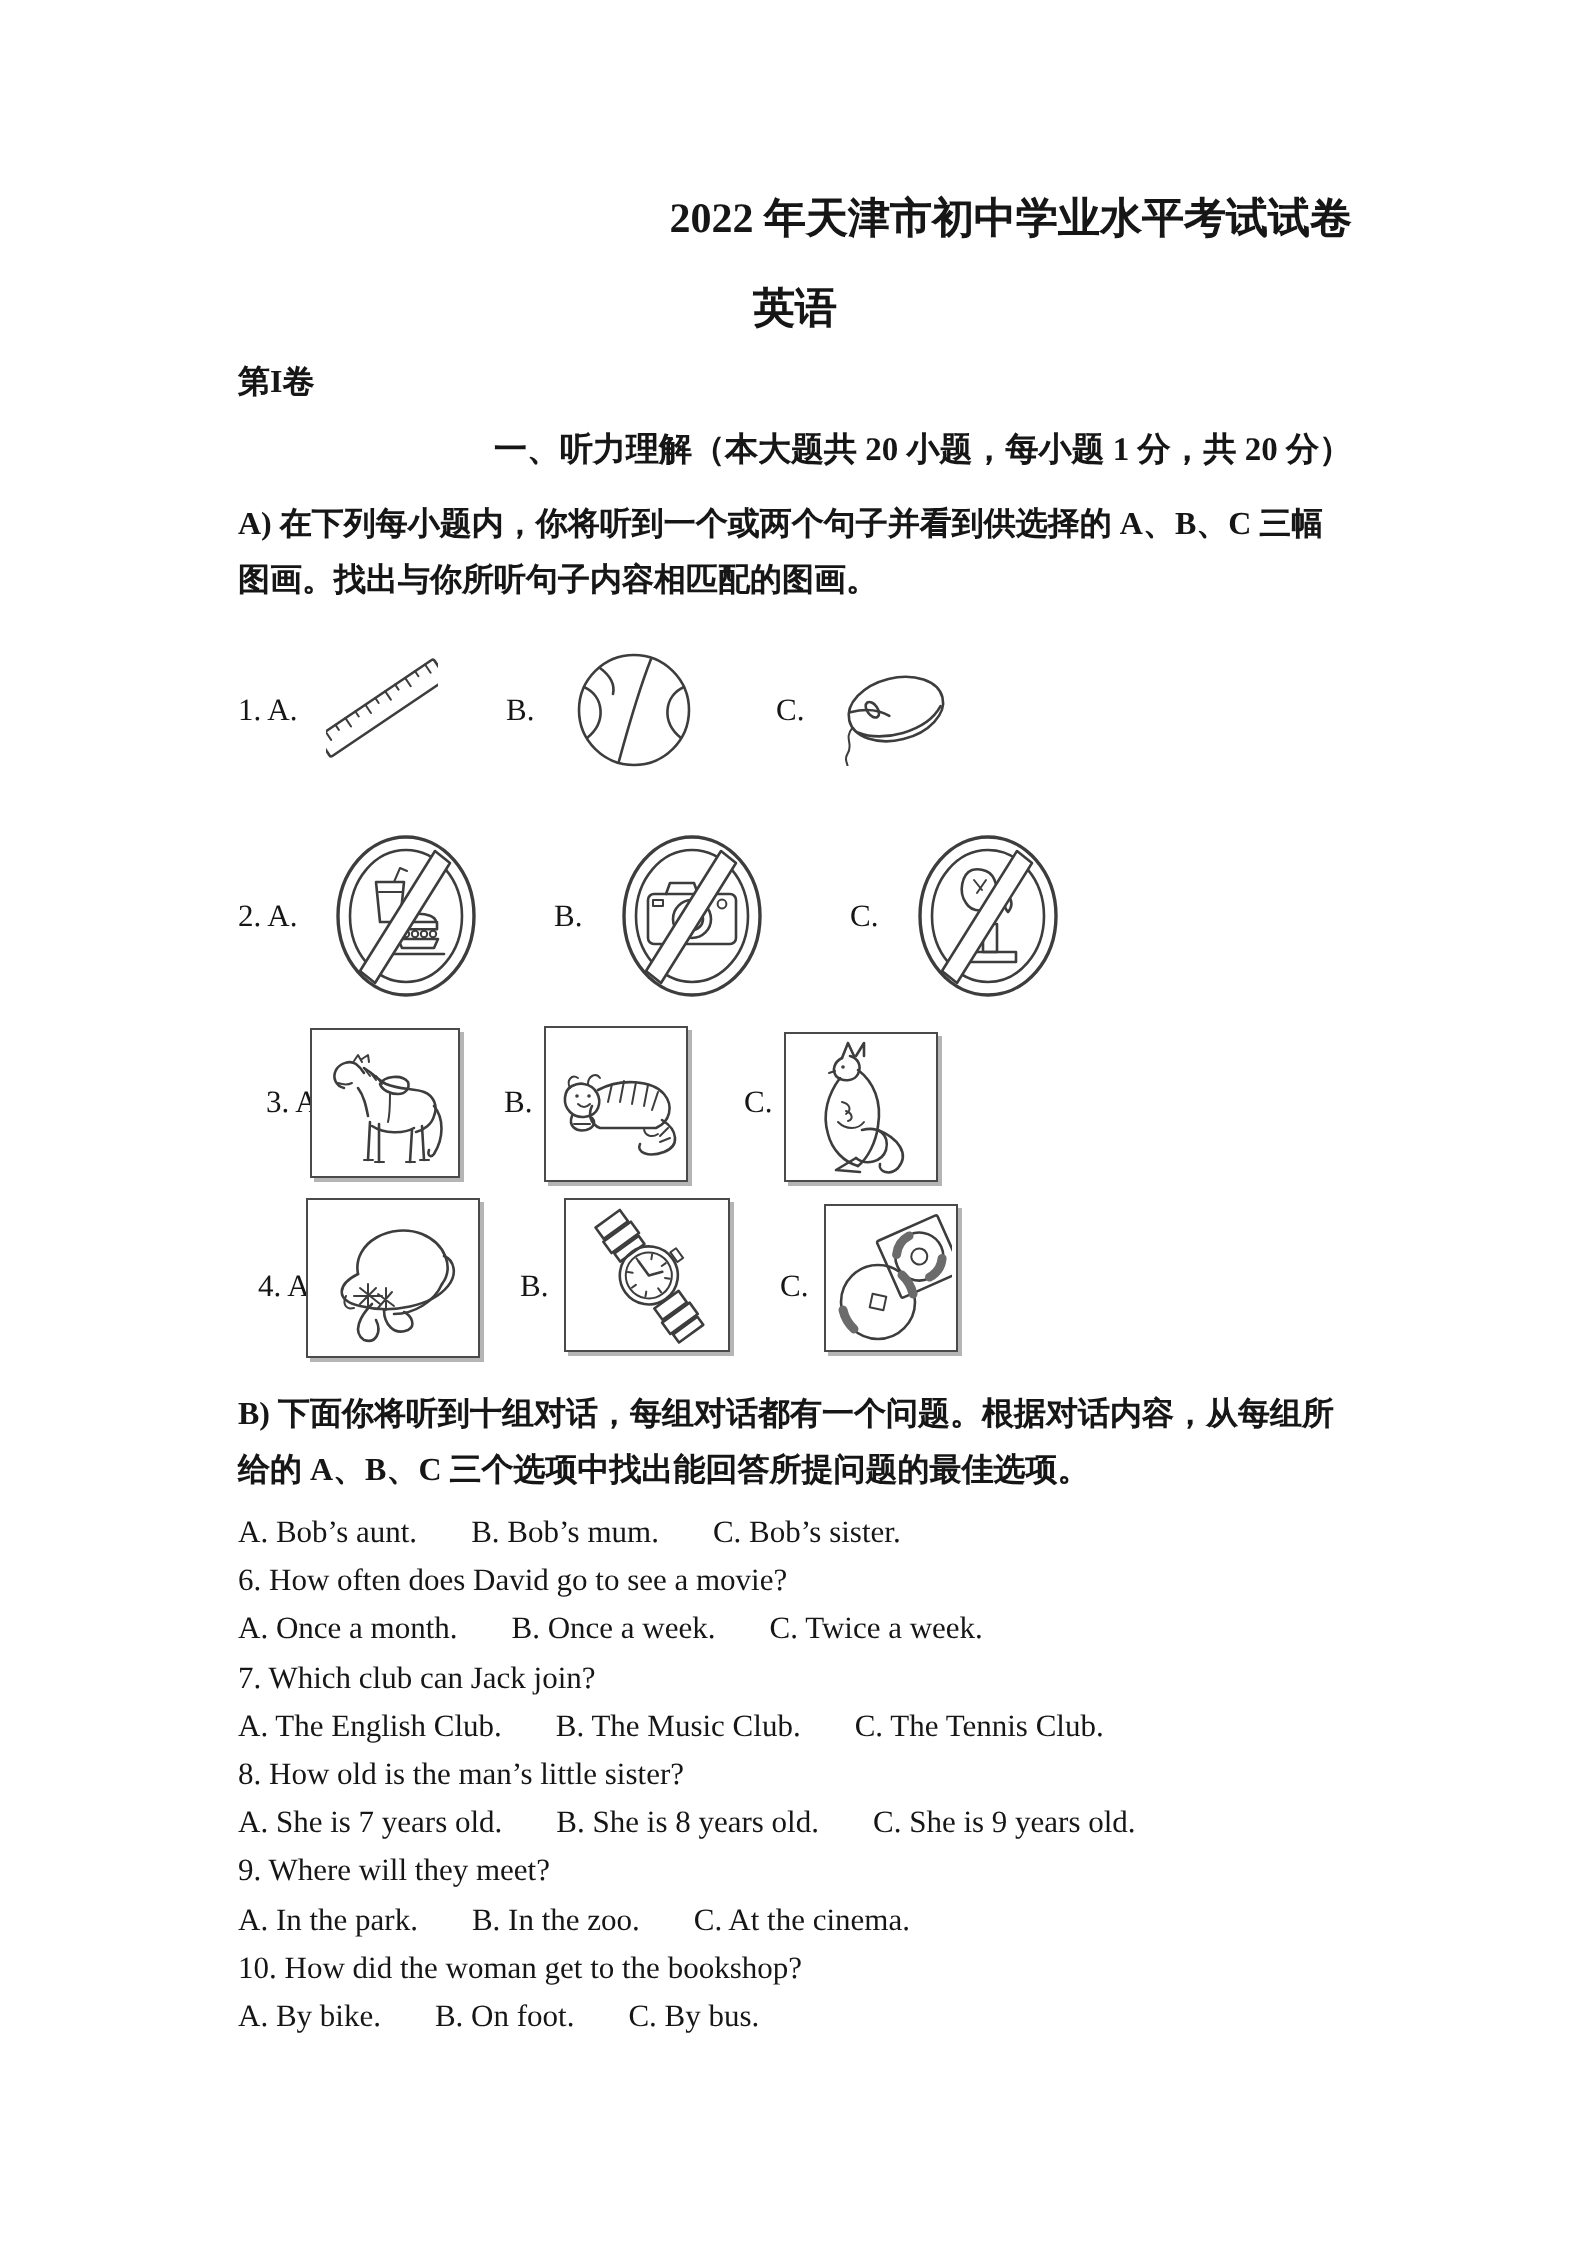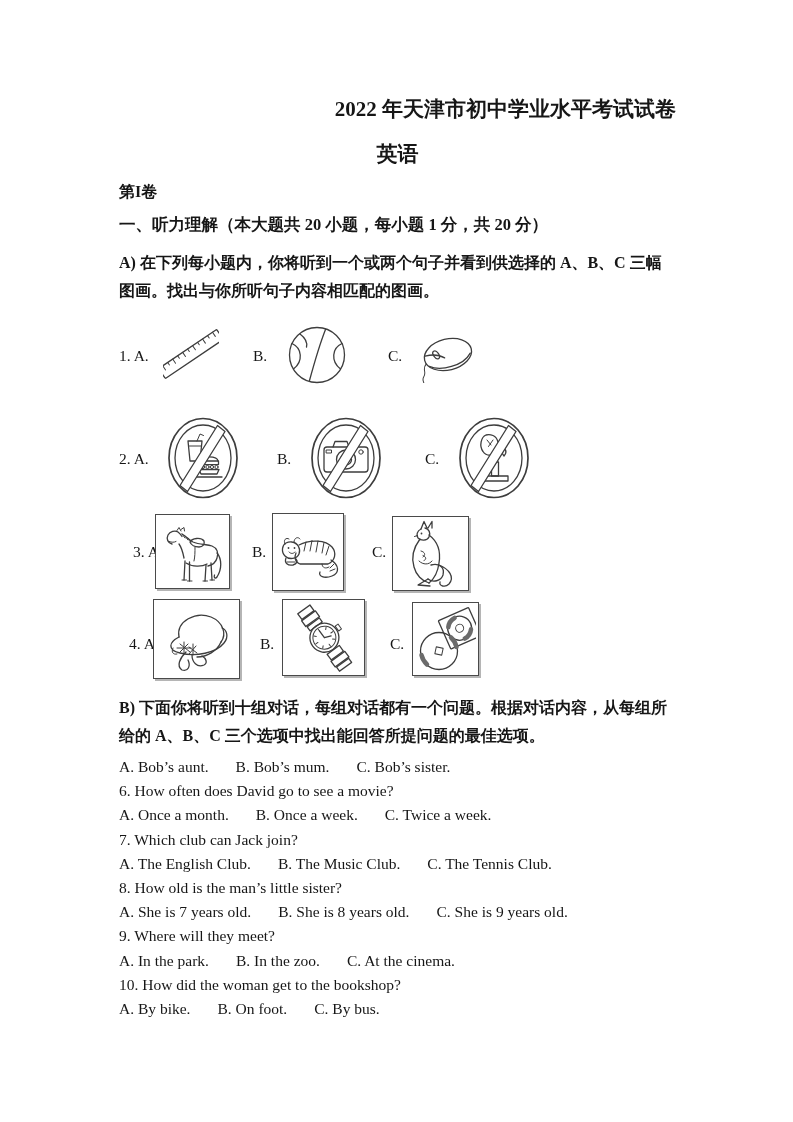--- a/index.html
+++ b/index.html
@@ -6,21 +6,21 @@
   .page {
     position:relative; width:793px; height:1122px; background:#fff;
     font-family:"Liberation Serif","DejaVu Serif",serif; color:#161616;
     overflow:hidden;
   }
   .content { position:absolute; left:119px; top:0; width:557px; }
 
   .title   { font-size:21px; font-weight:700; text-align:right; line-height:26px; margin:96px 0 0 0; }
   .subject { font-size:21px; font-weight:700; text-align:center; line-height:26px; margin:19px 0 12px 0; }
   .part    { font-size:16px; font-weight:700; text-align:left; line-height:20px; margin:15px 0 0 0; }
-  .section-heading { font-size:16.5px; font-weight:700; line-height:24px; margin:11px 0 0 0; }
+  .section-heading { font-size:16.5px; font-weight:700; line-height:24px; margin:11px 0 0 0;text-align:right; }
   .intro   { font-size:16px; font-weight:700; line-height:28px; margin:12px 0 0 0; }
   .intro-b { margin-top:4px; }
 
   .pic-row { position:relative; }
   .row1 { margin-top:16px; height:70px; }
   .row2 { margin-top:22px; height:92px; }
   .row3 { margin-top:7px;  height:80px; }
   .row4 { margin-top:6px;  height:92px; }
   .pic-label { position:absolute; top:50%; transform:translateY(-50%); font-size:15.5px; white-space:nowrap;text-align:center; }
   .icon-abs { position:absolute; }

